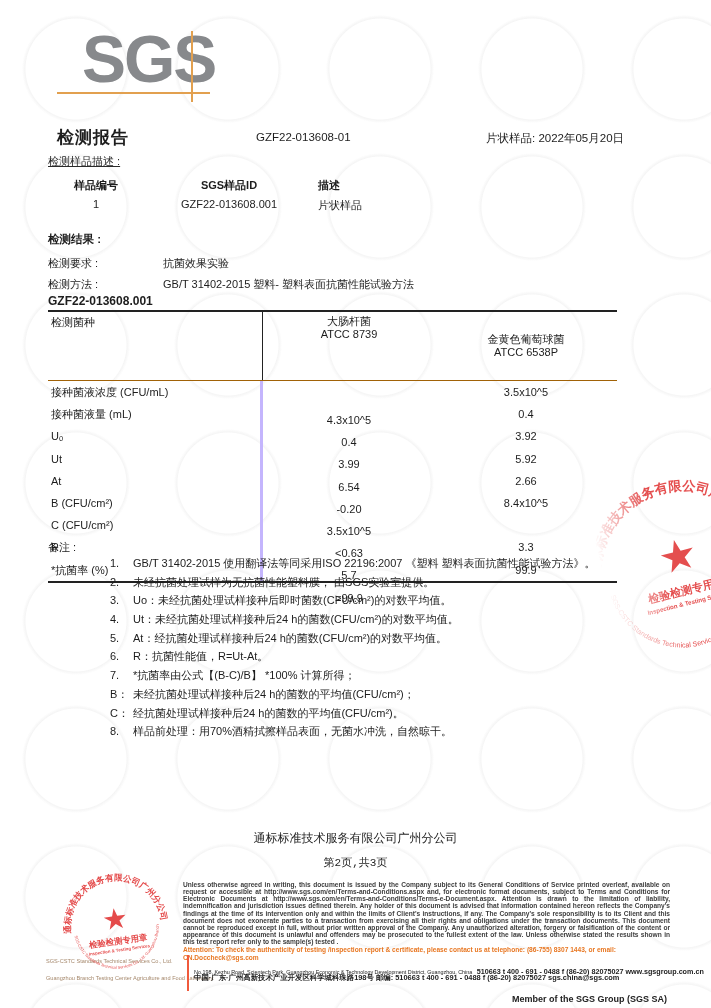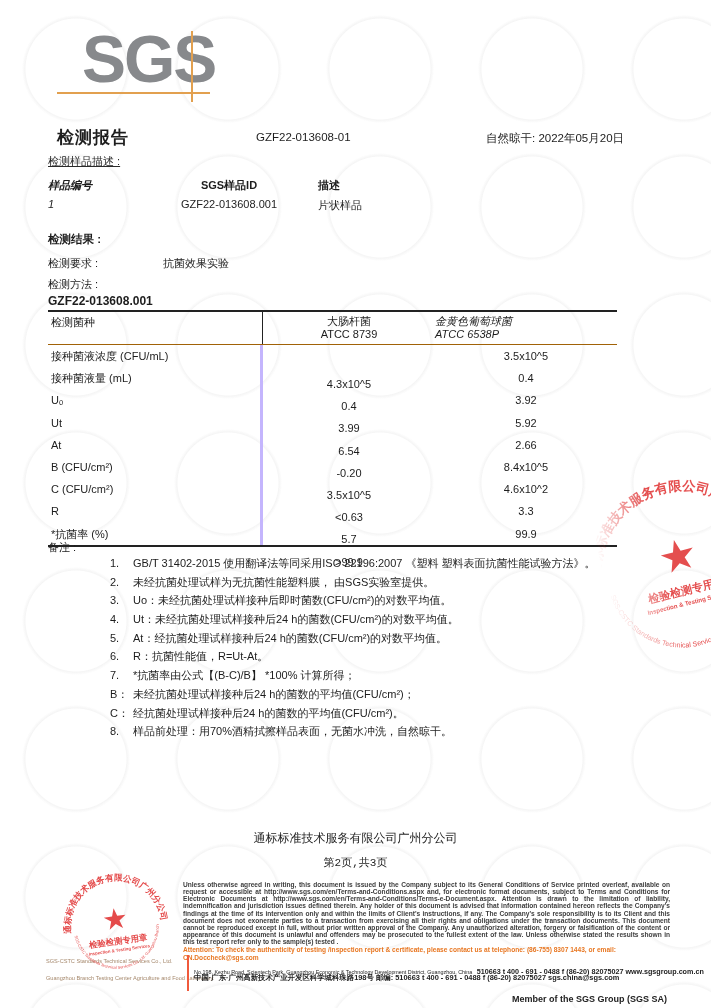--- a/index.html
+++ b/index.html
@@ -24,39 +24,39 @@
 
   .doc-title  { position:absolute; left:57px;  top:126px; font-size:17px; font-weight:bold; letter-spacing:1px; }
   .report-no  { position:absolute; left:256px; top:131px; font-size:11.5px; }
   .issue-date { position:absolute; left:486px; top:131px; font-size:11.5px; }
   .desc-heading { position:absolute; left:48px; top:154px; font-size:11px; text-decoration:underline; color:#2a2a2a; }
 
   
   .sample-table { position:absolute; left:48px; top:178px; width:430px; font-size:11px; }
   .sample-table .hrow { display:flex; font-weight:bold; }
   .sample-table .drow { display:flex; margin-top:5px; }
-  .sc1 { width:96px; text-align:left;font-style:italic; }
+  .sc1 { width:96px; text-align:center; }
   .sc2 { width:170px; text-align:center; }
   .sc3 { padding-left:4px; }
 
   
   .results-heading { position:absolute; left:48px; top:232px; font-size:11.5px; font-weight:bold; }
   .req-label    { position:absolute; left:48px;  top:256px; font-size:11px; }
   .req-value    { position:absolute; left:163px; top:256px; font-size:11px; }
   .method-label { position:absolute; left:48px;  top:277px; font-size:11px; }
   .method-value { position:absolute; left:163px; top:277px; font-size:11px; }
   .sample-id-heading { position:absolute; left:48px; top:294px; font-size:12px; font-weight:bold; }
 
   
   .result-table { position:absolute; left:48px; top:310px; width:569px;
                   border-top:2px solid #222; border-bottom:2px solid #222; font-size:11px; }
   .rt-header { display:flex; border-bottom:1px solid #a16207; }
   .rt-h1 { width:215px; border-right:1px solid #222; padding:3px 0 3px 3px; }
   .rt-h2 { width:172px; text-align:center; line-height:13px; padding:3px 0; }
-  .rt-h3 { width:182px; line-height:13px; padding:3px 0;font-style:italic; }
+  .rt-h3 { width:182px; text-align:center; line-height:13px; padding:21px 0; }
   .trow  { display:flex; height:22.2px; line-height:22.2px; }
   .tc-label { width:215px; border-right:3px solid #c4b5fd; padding-left:3px; white-space:nowrap; }
   .tc-v1 { width:172px; text-align:center;margin-top:28px; }
   .tc-v2 { width:182px; text-align:center; }
 
   
   .notes-heading { position:absolute; left:48px; top:540px; font-size:11px; }
   .notes { position:absolute; left:110px; top:554px; font-size:11px; }
   .note-line { display:flex; height:18.7px; line-height:18.7px; white-space:nowrap; }
   .note-marker { width:23px; flex:none; }
@@ -95,40 +95,41 @@
 <body>
 
 <div class="page">
 
   <div class="sgs-logo">SGS</div>
   <div class="logo-hline"></div>
   <div class="logo-vline"></div>
 
   <div class="doc-title">检测报告</div>
   <div class="report-no">GZF22-013608-01</div>
-  <div class="issue-date">自然晾干: 2022年05月20日</div>
+  <div class="issue-date">片状样品: 2022年05月20日</div>
   <div class="desc-heading">检测样品描述 :</div>
 
   <div class="sample-table">
     <div class="hrow">
       <span class="sc1">样品编号</span>
       <span class="sc2">SGS样品ID</span>
       <span class="sc3">描述</span>
     </div>
     <div class="drow">
       <span class="sc1">1</span>
       <span class="sc2">GZF22-013608.001</span>
       <span class="sc3">片状样品</span>
     </div>
   </div>
 
   <div class="results-heading">检测结果 :</div>
   <div class="req-label">检测要求 :</div>
   <div class="req-value">抗菌效果实验</div>
   <div class="method-label">检测方法 :</div>
+  <div class="method-value">GB/T 31402-2015 塑料- 塑料表面抗菌性能试验方法</div>
   <div class="sample-id-heading">GZF22-013608.001</div>
 
   <div class="result-table">
     <div class="rt-header">
       <div class="rt-h1">检测菌种</div>
       <div class="rt-h2">
         <div>大肠杆菌</div>
         <div>ATCC 8739</div>
       </div>
       <div class="rt-h3">
@@ -163,21 +164,20 @@
           <div class="tc-v2">2.66</div>
         </div>
         <div class="trow">
           <div class="tc-label">B (CFU/cm²)</div>
           <div class="tc-v1">3.5x10^5</div>
           <div class="tc-v2">8.4x10^5</div>
         </div>
         <div class="trow">
           <div class="tc-label">C (CFU/cm²)</div>
           <div class="tc-v1">&lt;0.63</div>
-          <div class="tc-v2">4.6x10^2</div>
         </div>
         <div class="trow">
           <div class="tc-label">R</div>
           <div class="tc-v1">5.7</div>
           <div class="tc-v2">3.3</div>
         </div>
         <div class="trow">
           <div class="tc-label">*抗菌率 (%)</div>
           <div class="tc-v1">&gt;99.9</div>
           <div class="tc-v2">99.9</div>

